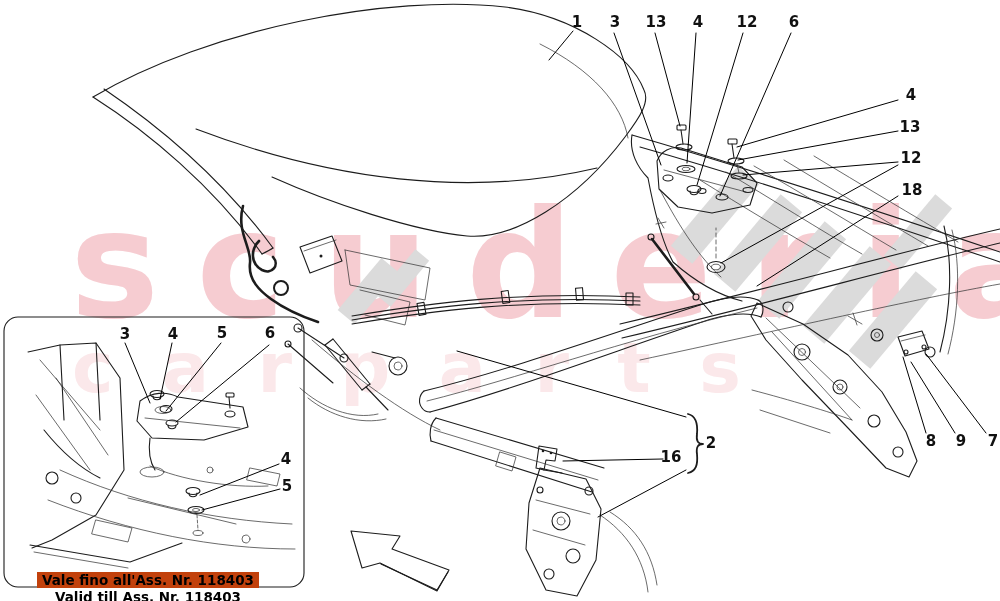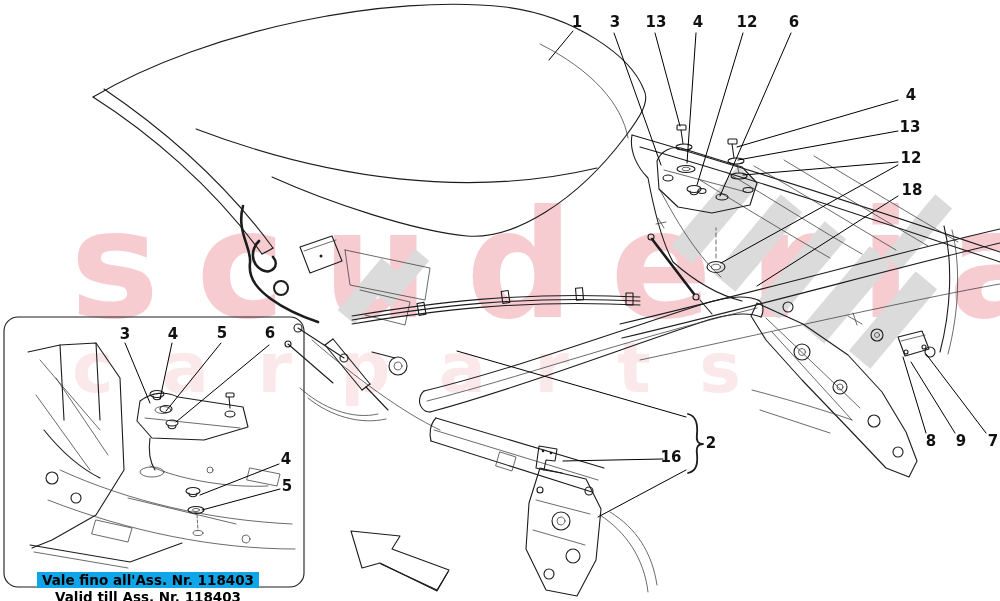--- a/index.html
+++ b/index.html
@@ -17,21 +17,21 @@
   svg#art .w3{stroke-width:2.6;}
   svg#art .lead{stroke:#000;stroke-width:1;}
   svg#art .hatch{fill:#dbdbdb;stroke:none;}
   svg#art .filldark{fill:#1c1c1c;stroke:none;}
   svg#art .brace{stroke-width:1.8;}
   #callout-layer{position:absolute;left:0;top:0;width:100%;height:100%;z-index:3;}
   .callout{position:absolute;transform:translate(-50%,-55%);font-size:15px;font-weight:bold;
            color:#111;line-height:1;}
   #caption{position:absolute;left:0;top:570px;width:296px;text-align:center;z-index:2;
            font-weight:bold;color:#000;}
-  #caption .cap1{display:inline-block;background:#0ea5e9;padding:0 5px;font-size:13.5px;line-height:16px;}
+  #caption .cap1{display:inline-block;background:#c2410c;padding:0 5px;font-size:13.5px;line-height:16px;}
   #caption .cap2{font-size:13.5px;line-height:16px;}
 </style>
 </head>
 <body>
 
 <div id="stage">
 
   <div class="wm1" style="color: rgb(246, 204, 209);">scuderia</div>
   <div class="wm2" style="color: rgb(251, 232, 234);">c a r   p a r t s</div>
 

